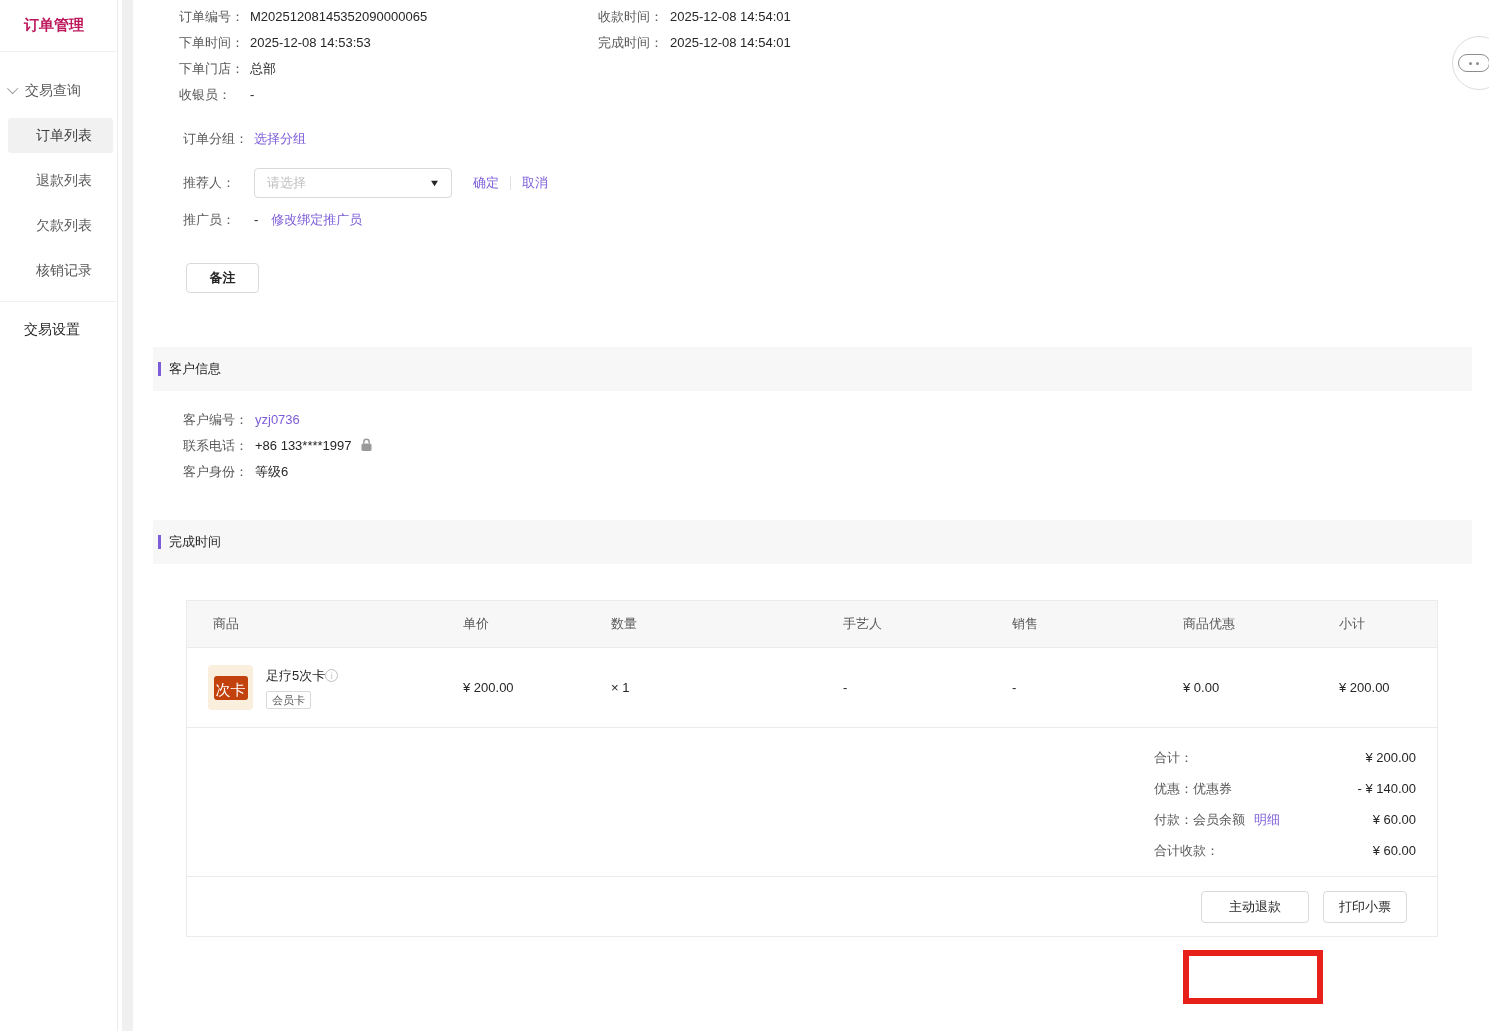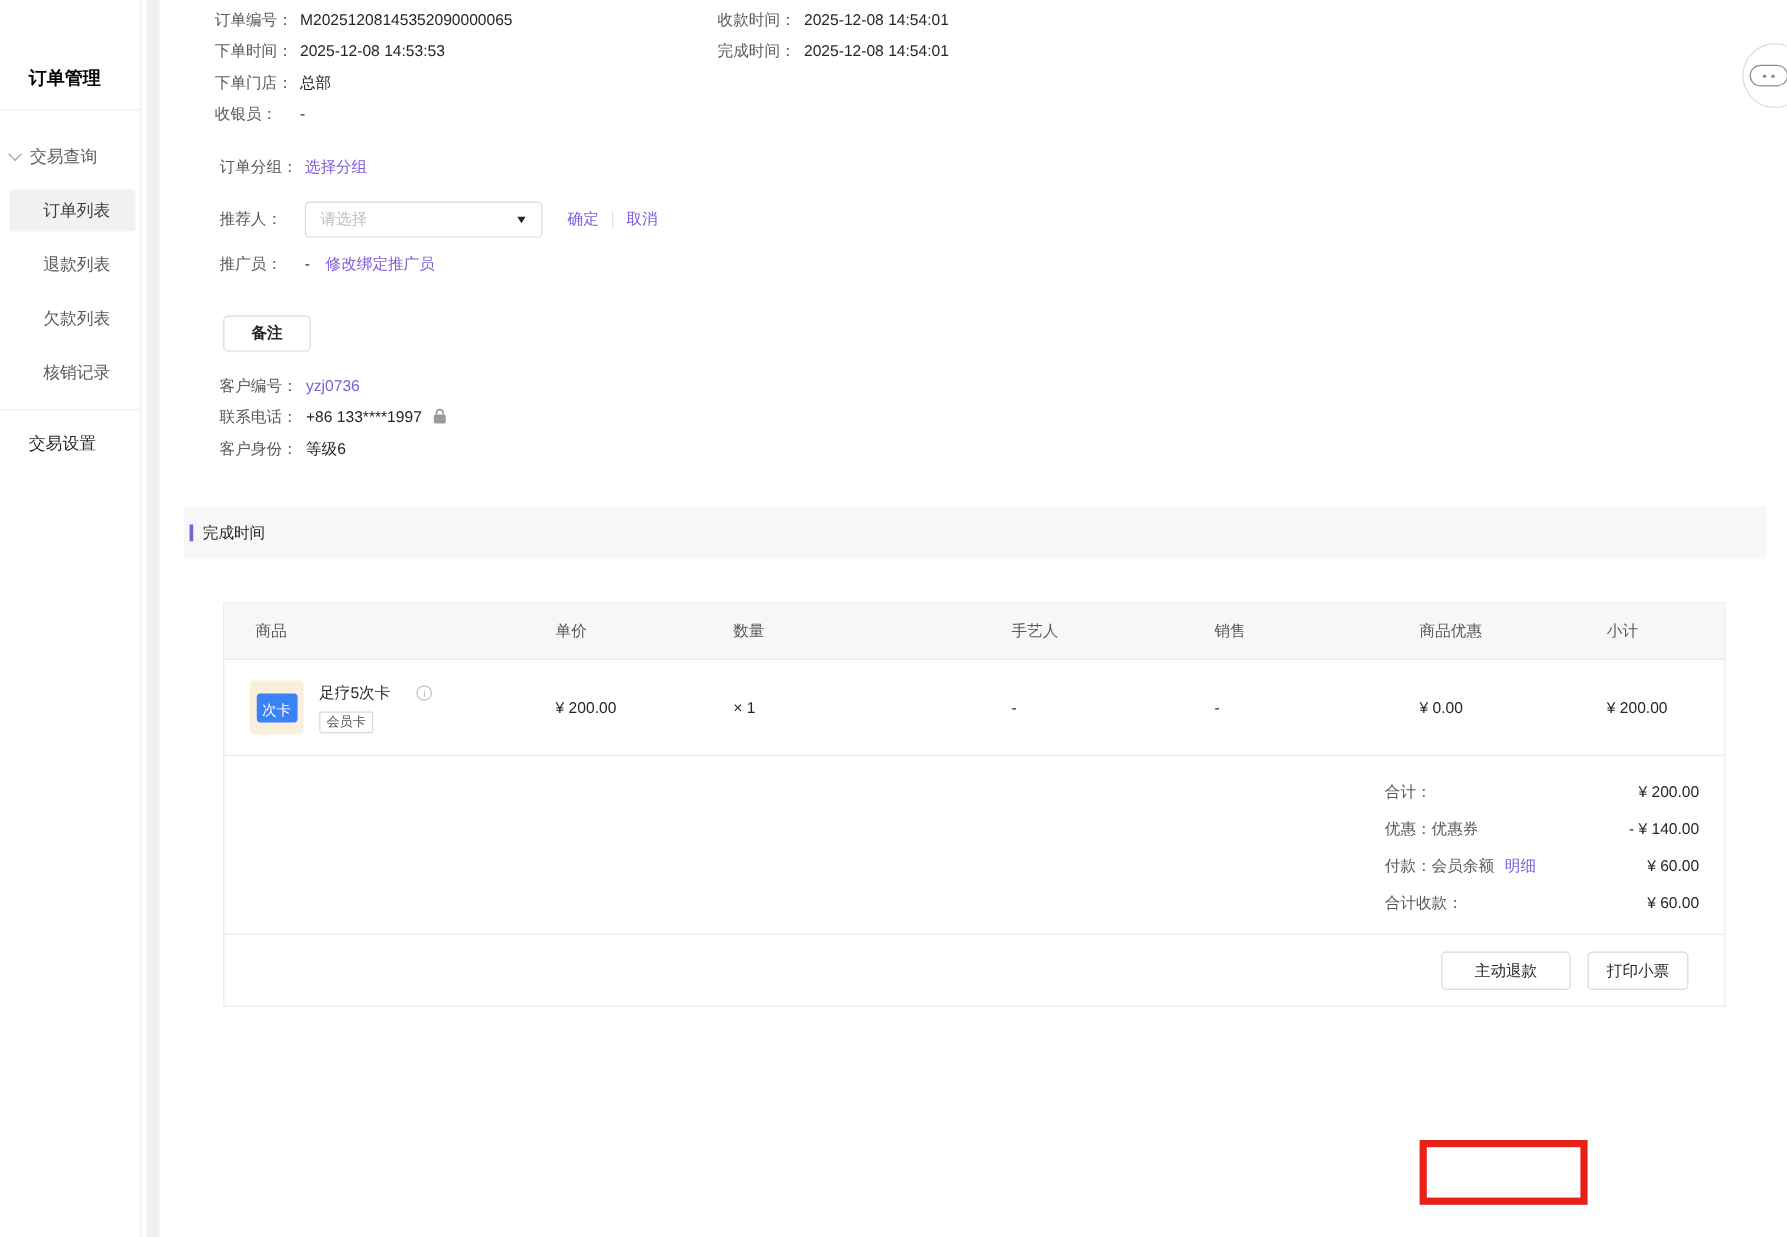--- a/index.html
+++ b/index.html
@@ -8,21 +8,21 @@
     font-family:"Liberation Sans","DejaVu Sans",sans-serif;
     font-size:13px; color:#262626; background:#fff;
     position:relative; overflow:hidden;
   }
   .page { position:absolute; inset:0; }
 
   
   .sidebar { position:absolute; left:0; top:0; width:118px; height:100%;
              background:#fff; border-right:1px solid #ececec; }
   .sb-title { height:52px; padding:16px 0 0 24px; font-size:15px; font-weight:700;
-              color:#000000; border-bottom:1px solid #f0f0f0;margin-top:40px; }
+              color:#be185d; border-bottom:1px solid #f0f0f0; }
   .sb-group { margin:30px 0 0 8px; display:flex; align-items:center; color:#595959; font-size:14px; }
   .sb-chevron { width:8px; height:8px; border-left:1.5px solid #9a9a9a; border-bottom:1.5px solid #9a9a9a;
                 transform:rotate(-45deg) translateY(-2px); margin:0 7px 2px 2px; }
   .sb-list { margin-top:18px; }
   .sb-item { width:105px; height:35px; margin:0 0 10px 8px; border-radius:3px;
              display:flex; align-items:center; padding-left:28px; font-size:14px;
              color:#595959; cursor:pointer; }
   .sb-item.active { background:#f1f1f2; color:#3d3d3d; }
   .sb-divider { border-top:1px solid #f0f0f0; margin-top:13px; }
   .sb-settings { margin:19px 0 0 24px; font-size:14px; font-weight:500; color:#262626; }
@@ -84,24 +84,24 @@
 
   
   .table { margin:36px 0 0 53px; width:1252px; border:1px solid #e9ecef; background:#fff; }
   .t-grid { display:grid; grid-template-columns:276px 148px 232px 169px 171px 156px 1fr; align-items:center; }
   .t-header { height:47px; background:#f7f7f8; color:#595959; border-bottom:1px solid #e9ecef; }
   .t-header > div:first-child { padding-left:26px; }
   .t-row { height:80px; border-bottom:1px solid #e9ecef; }
   .product-cell { display:flex; align-items:center; gap:13px; padding-left:21px; }
   .thumb { width:45px; height:45px; border-radius:4px; background:#faeedd;
            display:flex; align-items:center; justify-content:center; flex:none; }
-  .thumb-card { width:34px; height:24px; border-radius:3px; background:#3b82f6;
-                color:#fff; font-size:12px; display:flex; align-items:center; justify-content:center;
+  .thumb-card { width:34px; height:24px; border-radius:3px; background:#c2410c;
+                color:#fff; font-size:15px; display:flex; align-items:center; justify-content:center;
                 padding-top:6px; }
-  .prod-name-line { display:flex; align-items:center; gap:22px; }
+  .prod-name-line { display:flex; align-items:center; gap:0; }
   .info-icon { width:13px; height:13px; border:1px solid #bfbfbf; border-radius:50%;
                color:#bfbfbf; font-size:9px; display:inline-flex; align-items:center;
                justify-content:center; font-style:normal; }
   .prod-tag { display:inline-block; margin-top:6px; border:1px solid #d9d9d9; border-radius:2px;
               padding:1px 5px; font-size:11px; color:#595959; line-height:14px; }
 
   
   .sum-section { padding:14px 21px 10px 0; border-bottom:1px solid #e9ecef; }
   .sum-row { display:flex; align-items:center; height:31px; }
   .sum-left { margin-left:967px; display:flex; align-items:center; gap:9px;
@@ -208,20 +208,24 @@
     </div>
 
     <div class="promoter-row">
       <span class="lbl">推广员：</span>
       <span class="val">-</span>
       <span class="link">修改绑定推广员</span>
     </div>
 
     <button class="note-btn">备注</button>
 
+    <div class="section-band band-customer">
+      <span class="section-bar"></span>
+      <span class="section-title">客户信息</span>
+    </div>
 
 
     <div class="cust-fields">
       <div class="field-row">
         <span class="lbl">客户编号：</span>
         <span class="link">yzj0736</span>
       </div>
       <div class="field-row">
         <span class="lbl">联系电话：</span>
         <span class="val">+86 133****1997</span>

